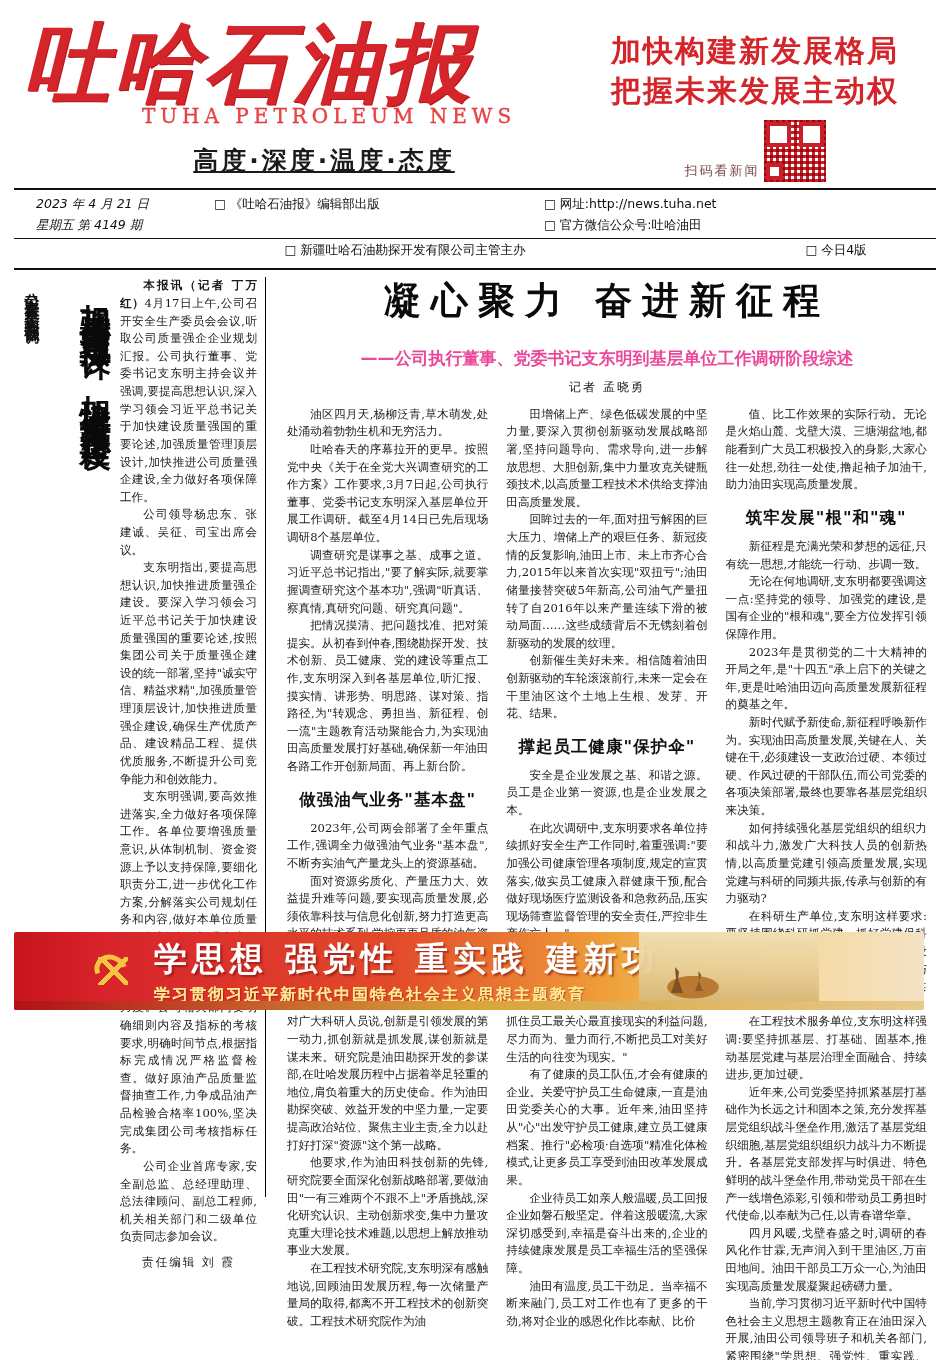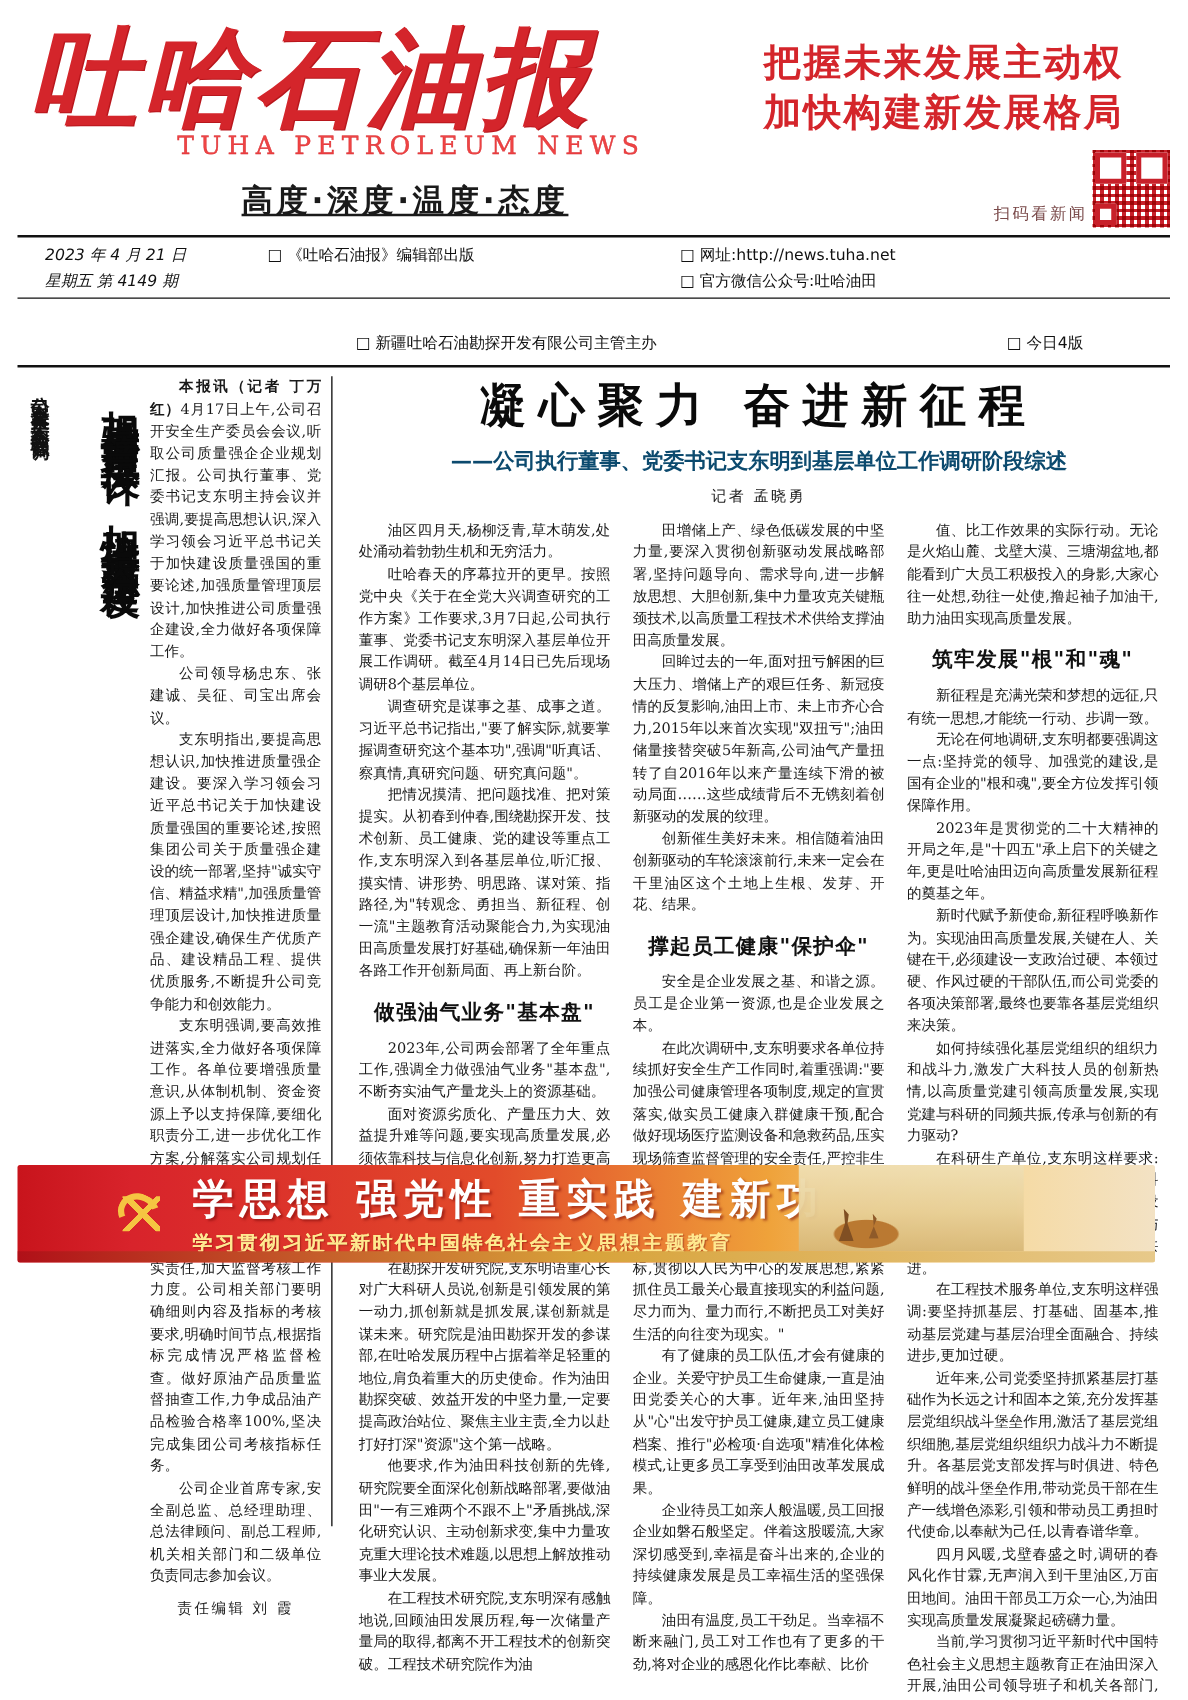--- a/index.html
+++ b/index.html
@@ -36,21 +36,21 @@
   .mh-tag {
     text-align:center; font-size:25px; font-weight:700;
     letter-spacing:3px; color:#1a1a1a; margin-top:16px; padding-left:60px;text-decoration:underline;
   }
   .mh-right { flex:1; padding-top:6px; text-align:center; position:relative; }
   .kicker { font-size:18.5px; font-weight:700; color:#d4252b; letter-spacing:0.5px; }
   .big-slogan {
     font-size:30px; font-weight:700; color:#d4252b;
     letter-spacing:2px; line-height:1.32; margin-top:7px;
   }
-  .qr-wrap { display:flex; align-items:flex-end; justify-content:flex-end; gap:4px; margin-top:10px; }
+  .qr-wrap { display:flex; align-items:flex-end; justify-content:center; gap:4px; margin-top:10px; }
   .qr-label {
     font-family:"DejaVu Serif","Liberation Serif",serif;
     font-size:13px; color:#7a4a4a; letter-spacing:2px; padding-bottom:2px;
   }
   .qr {
     width:62px; height:62px;
     background-color:#ffffff;
     background-image:
       repeating-linear-gradient(0deg,#c8202a 0 3px,transparent 3px 6px),
       repeating-linear-gradient(90deg,#c8202a 0 3px,transparent 3px 6px);
@@ -68,21 +68,21 @@
   
   .rule-thick { border-top:2.5px solid #111; margin-top:6px; }
   .rule-thin  { border-top:1px solid #111; }
   .infobar { display:flex; font-size:12.5px; line-height:1.65; padding:4px 0 3px 0; }
   .ib-col { font-family:"DejaVu Sans","Liberation Sans",sans-serif; }
   .ib1 { width:200px; padding-left:22px;font-style:italic; }
   .ib2 { width:330px; }
   .ib3 { flex:1; }
   .ib-row { white-space:nowrap; }
   .sq::before { content:"□ "; }
-  .infobar2 { display:flex; font-size:12.5px; padding:3px 0;margin-top:24px; }
+  .infobar2 { display:flex; font-size:12.5px; padding:3px 0; }
   .ib2-main { flex:1; text-align:center; padding-left:60px; }
   .ib2-side { width:200px; text-align:center; }
 
   
   .content { display:flex; margin-top:7px; height:920px; }
 
   
   .left-pkg { width:252px; display:flex; border-right:1px solid #000; padding-right:8px; }
   .vshoulder {
     width:26px;
@@ -112,21 +112,21 @@
   }
 
   
   .main-art { flex:1; padding-left:12px; display:flex; flex-direction:column; }
   .main-head {
     text-align:center; font-size:37px; font-weight:900;
     letter-spacing:10px; line-height:1.2; color:#0a0a0a; padding-top:2px;
   }
   .main-sub {
     text-align:center; font-size:17px; font-weight:700;
-    letter-spacing:0px; margin-top:9px; color:#0c4a6e;
+    letter-spacing:0px; margin-top:23px; color:#ec4899;
   }
   .byline { text-align:center; font-size:12px; margin-top:9px; letter-spacing:2px; color:#222; }
 
   .cols { display:flex; margin-top:10px; flex:1; gap:0; }
   .col {
     width:33.33%; padding:0 9px;
     font-size:11.6px; line-height:1.52; text-align:justify;
     font-family:"DejaVu Serif","Liberation Serif",serif; color:#1a1a1a;
   }
   .col + .col { border-left:0; }
@@ -199,22 +199,22 @@
 <div class="page">
 
   <div class="masthead">
     <div class="mh-left">
       <div class="mh-title">吐哈石油报</div>
       <div class="mh-latin">TUHA  PETROLEUM  NEWS</div>
       <div class="mh-tag">高度·深度·温度·态度</div>
     </div>
     <div class="mh-right">
       <div class="big-slogan">
+        <div>加快构建新发展格局</div>
         <div>把握未来发展主动权</div>
-        <div>加快构建新发展格局</div>
       </div>
       <div class="qr-wrap">
         <div class="qr-label">扫码看新闻</div>
         <div class="qr">
             <span class="q3"></span>
           </div>
       </div>
     </div>
   </div>
 

